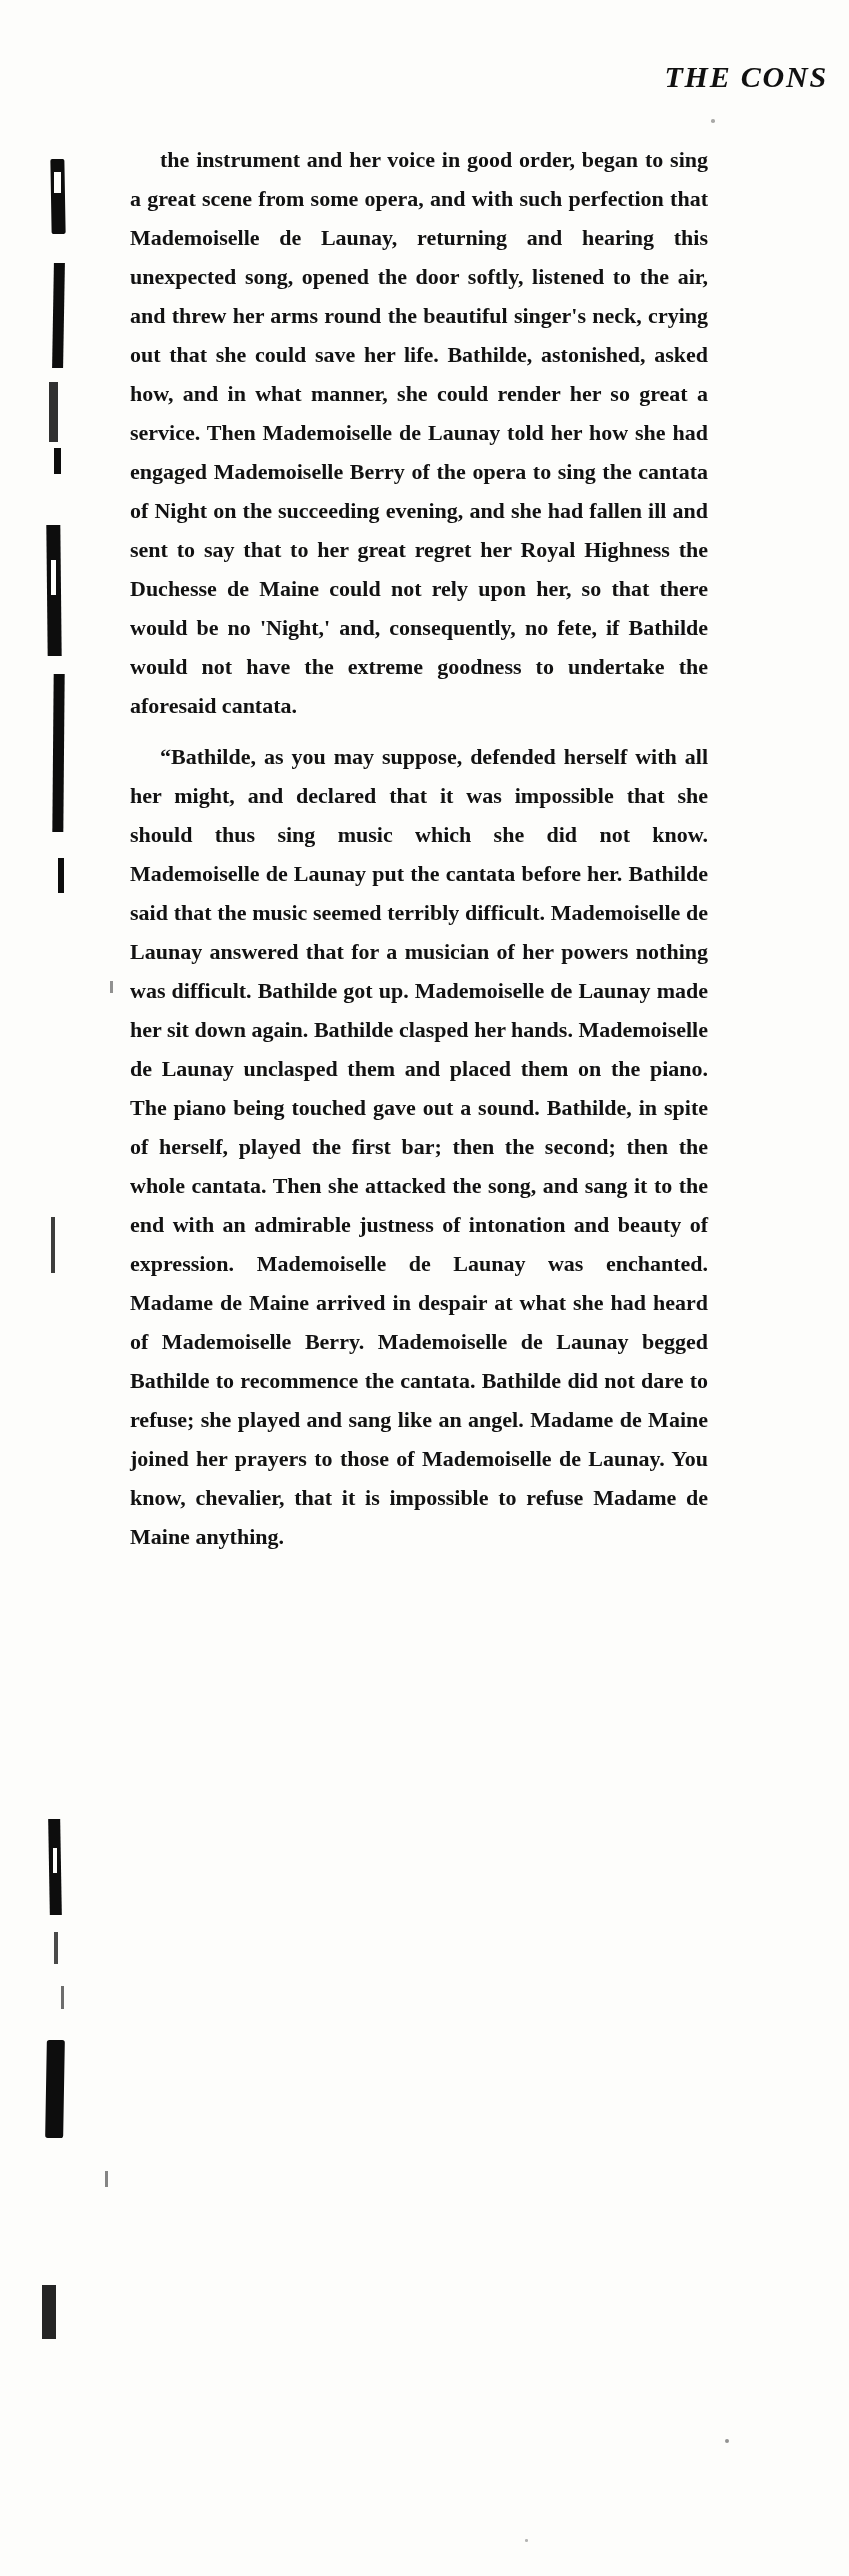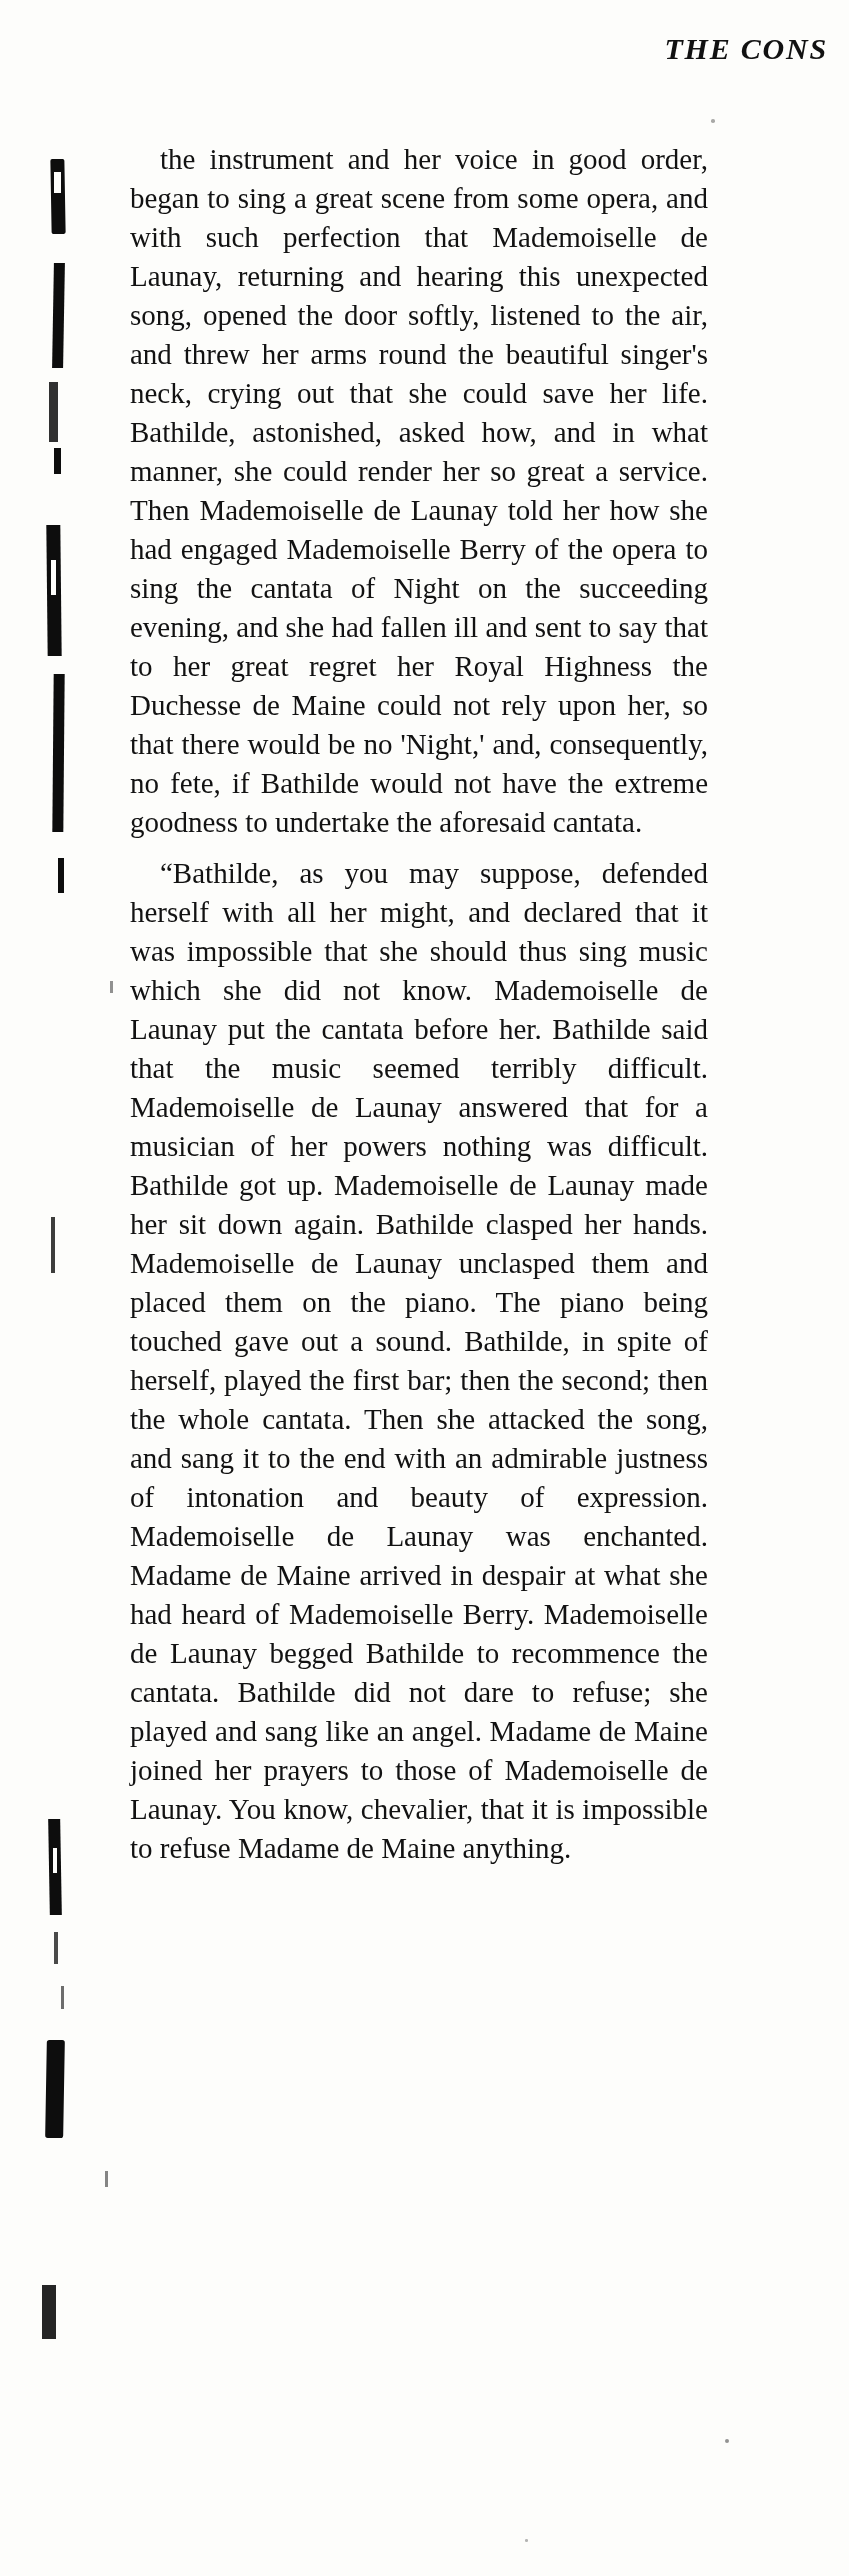--- a/index.html
+++ b/index.html
@@ -18,46 +18,47 @@
 
   .page {
     position: absolute;
     inset: 0;
     background: #fdfdfb;
   }
 
   
   .running-head {
     position: absolute;
-    top: 32px;
+    top: 60px;
     right: 21px;
     font-family: "Liberation Serif", serif;
     font-style: italic;
     font-weight: 700;
     font-size: 30px;
     letter-spacing: 1.8px;
     color: #111;
     white-space: nowrap;
   }
 
   
   .text-column {
     position: absolute;
     left: 130px;
     top: 140px;
     width: 578px;
   }
 
   .para {
     margin: 0;
-    font-size: 29px;
+    font-size: 22px;
     line-height: 39px;
     text-align: justify;
     text-justify: inter-word;
     color: #121212;
+    font-weight: bold;
     -webkit-font-smoothing: none;
   }
   .para + .para {
     text-indent: 30px;
     margin-top: 12px;
   }
   .para:first-child {
     text-indent: 30px;
   }
 

